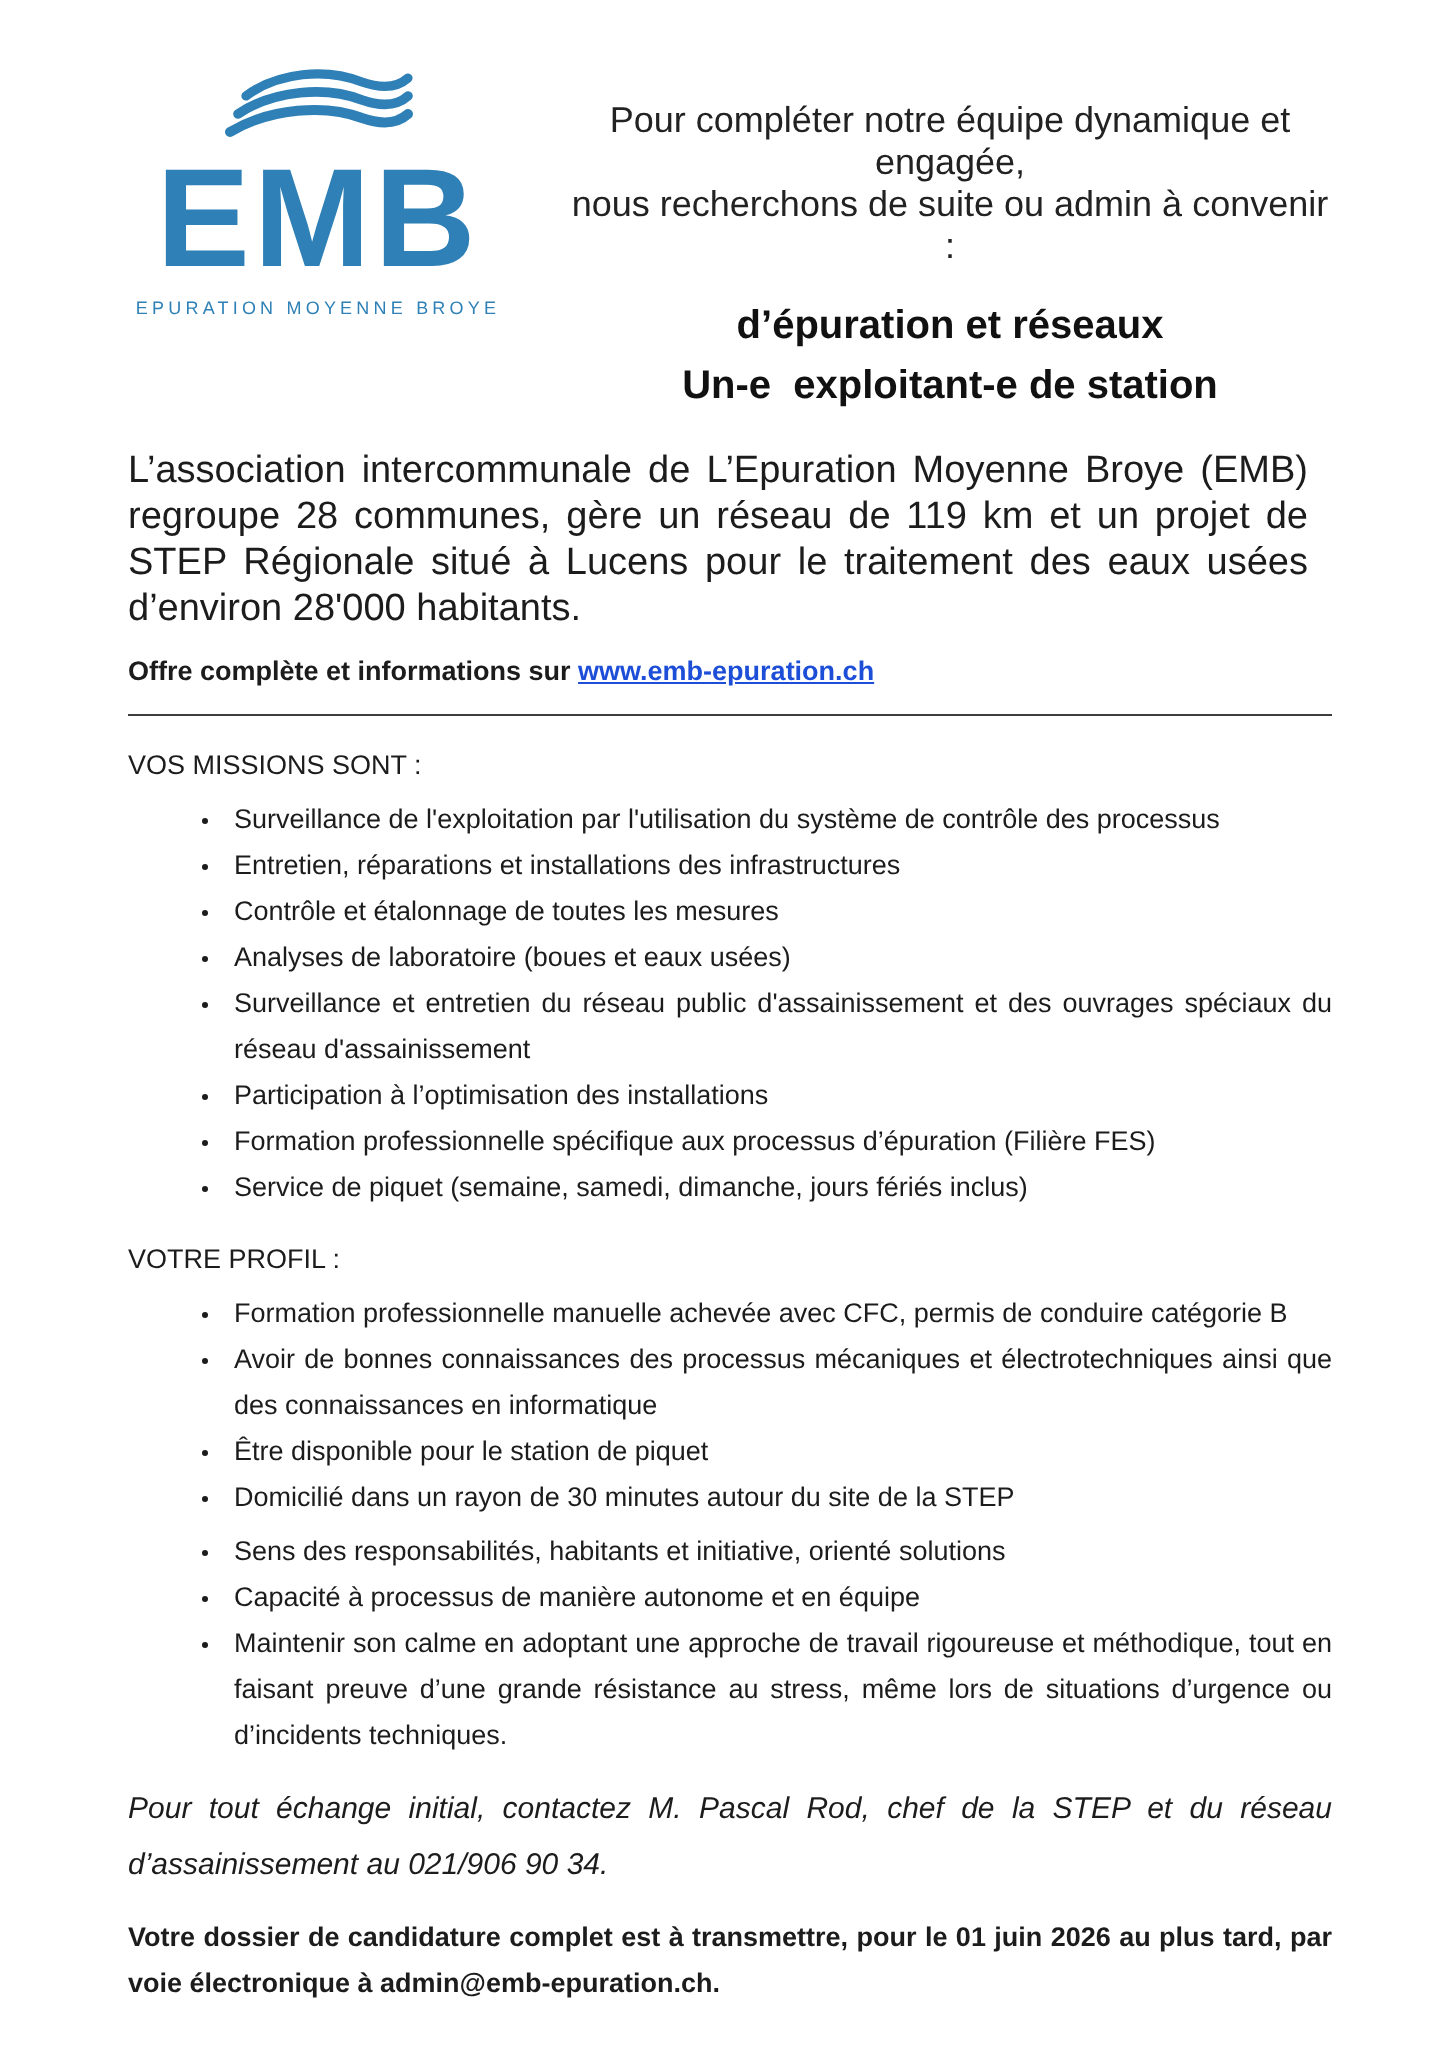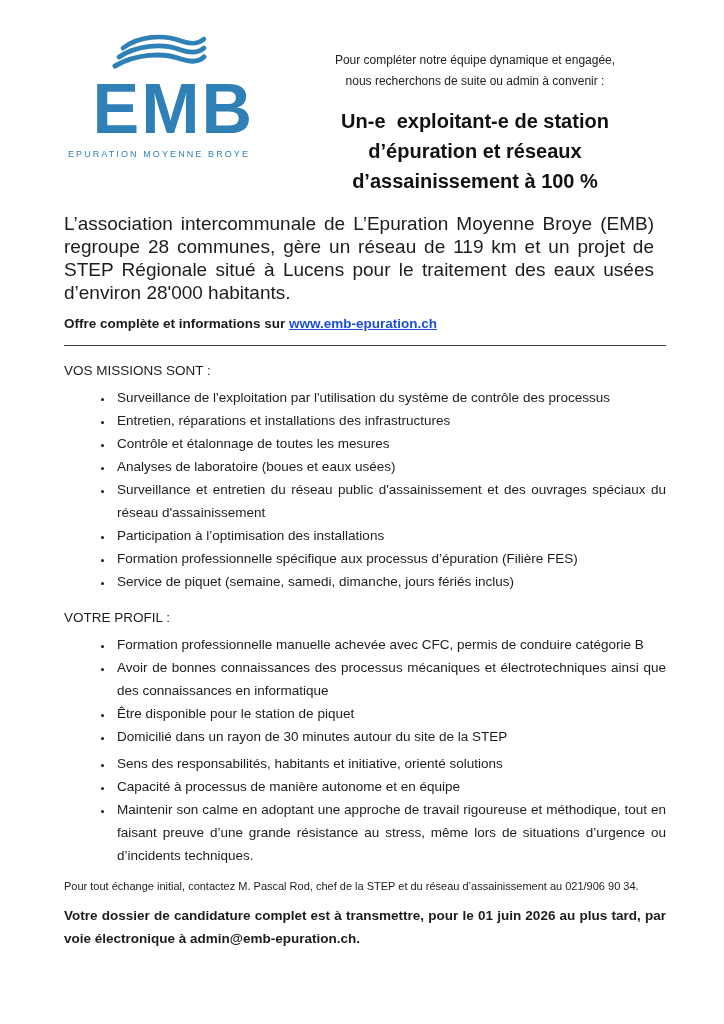--- a/index.html
+++ b/index.html
@@ -20,33 +20,32 @@
   .header { display: flex; align-items: flex-start; }
   .logo { width: 190px; text-align: center; padding-top: 6px; flex: 0 0 auto; }
   .logo-waves { display: block; margin: 0 auto -4px auto; }
   .logo-acronym {
     font-size: 70px;
     font-weight: bold;
     letter-spacing: 2px;
     line-height: 1.0;
     color: #2e80b6;
     white-space: nowrap;
-    text-align: right;
   }
   .logo-tagline {
     margin-top: 5px;
     font-size: 9px;
     font-weight: normal;
     letter-spacing: 2.1px;
     color: #2e80b6;
     white-space: nowrap;
   }
 
   .header-right { flex: 1 1 auto; text-align: center; padding: 24px 0 0 30px; }
-  .intro-line { font-size: 12px; line-height: 21px; color: #222; }
+  .intro-line { font-size: 18px; line-height: 21px; color: #222; }
   .job-title { margin-top: 14px; }
   .job-title-line {
     font-size: 20px;
     font-weight: bold;
     line-height: 30px;
     color: #111;
     white-space: pre-wrap;
   }
 
   
@@ -71,23 +70,24 @@
   ul.bullets li {
     font-size: 13.5px;
     line-height: 23px;
     text-align: justify;
     padding-left: 3px;
   }
   ul.bullets li::marker { font-size: 11px; }
 
   .contact-para {
     margin: 12px 0 0 0;
-    font-size: 11px;
-    line-height: 15px;
+    font-size: 15px;
+    line-height: 28px;
     text-align: justify;
+    font-style: italic;
   }
   .closing-para {
     margin: 10px 0 0 0;
     font-size: 13.5px;
     line-height: 23px;
     text-align: justify;
     font-weight: bold;
   }
 </style>
 </head>
@@ -106,23 +106,22 @@
         </g>
       </svg>
       <div class="logo-acronym">EMB</div>
       <div class="logo-tagline">EPURATION MOYENNE BROYE</div>
     </div>
 
     <div class="header-right">
       <div class="intro-line">Pour compléter notre équipe dynamique et engagée,</div>
       <div class="intro-line">nous recherchons de suite ou admin à convenir :</div>
       <div class="job-title">
+        <div class="job-title-line">d’épuration et réseaux</div>
         <div class="job-title-line">Un-e  exploitant-e de station</div>
-        <div class="job-title-line">d’épuration et réseaux</div>
-        <div class="job-title-line">d’assainissement à 100 %</div>
       </div>
     </div>
   </div>
 
   <p class="lead">L’association intercommunale de L’Epuration Moyenne Broye (EMB) regroupe 28 communes, gère un réseau de 119 km et un projet de STEP Régionale situé à Lucens pour le traitement des eaux usées d’environ 28'000 habitants.</p>
 
   <p class="offer-line"><span>Offre complète et informations sur </span><a class="offer-link" href="#">www.emb-epuration.ch</a></p>
 
   <hr class="divider">
 

